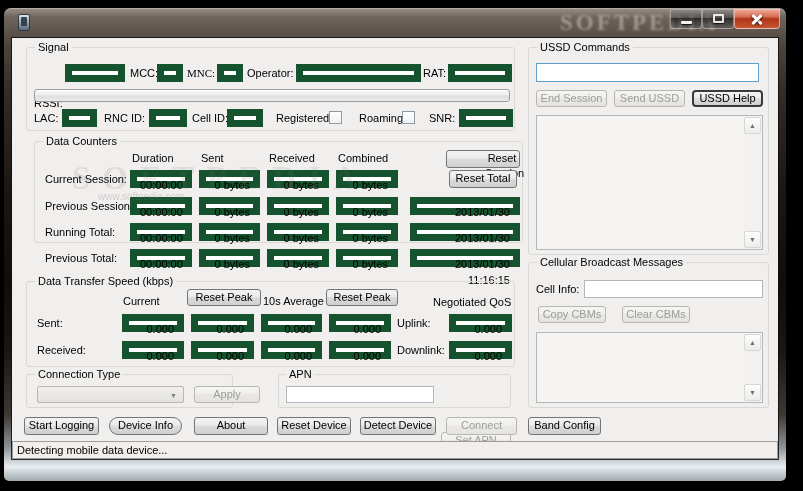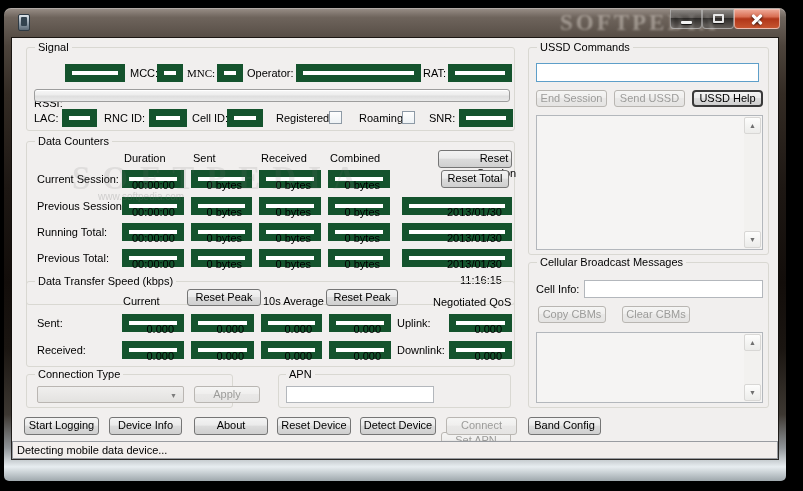--- a/index.html
+++ b/index.html
@@ -127,21 +127,21 @@
         <div class="lbl" style="left:165px;top:61px;">Cell ID:</div>
         <div class="tb num" style="left:200px;top:61px;width:36px;"></div>
         <div class="lbl" style="left:249px;top:61px;">Registered:</div>
         <div class="cb" style="left:302px;top:63px;"></div>
         <div class="lbl" style="left:332px;top:61px;">Roaming:</div>
         <div class="cb" style="left:375px;top:63px;"></div>
         <div class="lbl" style="left:402px;top:61px;">SNR:</div>
         <div class="tb num" style="left:432px;top:61px;width:54px;"></div>
       </div>
 
-      <div class="g" style="left:14px;top:103px;width:489px;height:164px;">
+      <div class="g" style="left:22px;top:103px;width:489px;height:102px;">
         <div class="gl">Data Counters</div>
         <div class="hdr" style="left:97px;top:10px;">Duration</div>
         <div class="hdr" style="left:166px;top:10px;">Sent</div>
         <div class="hdr" style="left:234px;top:10px;">Received</div>
         <div class="hdr" style="left:303px;top:10px;">Combined</div>
         <div class="btn" style="left:411px;top:8px;width:74px;padding-left:38px;">Reset Session</div>
         <div class="btn" style="left:414px;top:28px;width:68px;">Reset Total</div>
 
         <div class="lbl" style="left:10px;top:28px;">Current Session:</div>
         <div class="tb num" style="left:95px;top:28px;width:62px;">00:00:00</div>
@@ -205,21 +205,21 @@
         <div class="btn dis" style="left:167px;top:11px;width:66px;height:17px;">Apply</div>
       </div>
 
       <div class="g" style="left:266px;top:336px;width:233px;height:34px;">
         <div class="gl" style="left:7px;">APN</div>
         <input class="input" style="left: 7px; top: 11px; width: 148px; height: 17px;" value="">
         <div class="btn dis" style="left:162px;top:11px;width:70px;height:17px;margin-top:46px;">Set APN</div>
       </div>
 
       <div class="btn" style="left:12px;top:379px;width:75px;">Start Logging</div>
-      <div class="btn" style="left:97px;top:379px;width:73px;">Device Info</div>
+      <div class="btn" style="left:97px;top:379px;width:73px;border-radius:9px;">Device Info</div>
       <div class="btn" style="left:182px;top:379px;width:74px;">About</div>
       <div class="btn" style="left:265px;top:379px;width:74px;">Reset Device</div>
       <div class="btn" style="left:348px;top:379px;width:76px;">Detect Device</div>
       <div class="btn dis" style="left:434px;top:379px;width:71px;">Connect</div>
       <div class="btn" style="left:516px;top:379px;width:73px;">Band Config</div>
 
       <div class="g" style="left:516px;top:9px;width:241px;height:208px;">
         <div class="gl">USSD Commands</div>
         <input class="input focus" style="left: 7px; top: 15px; width: 223px;" value="">
         <div class="btn dis" style="left:7px;top:42px;width:71px;height:17px;">End Session</div>

